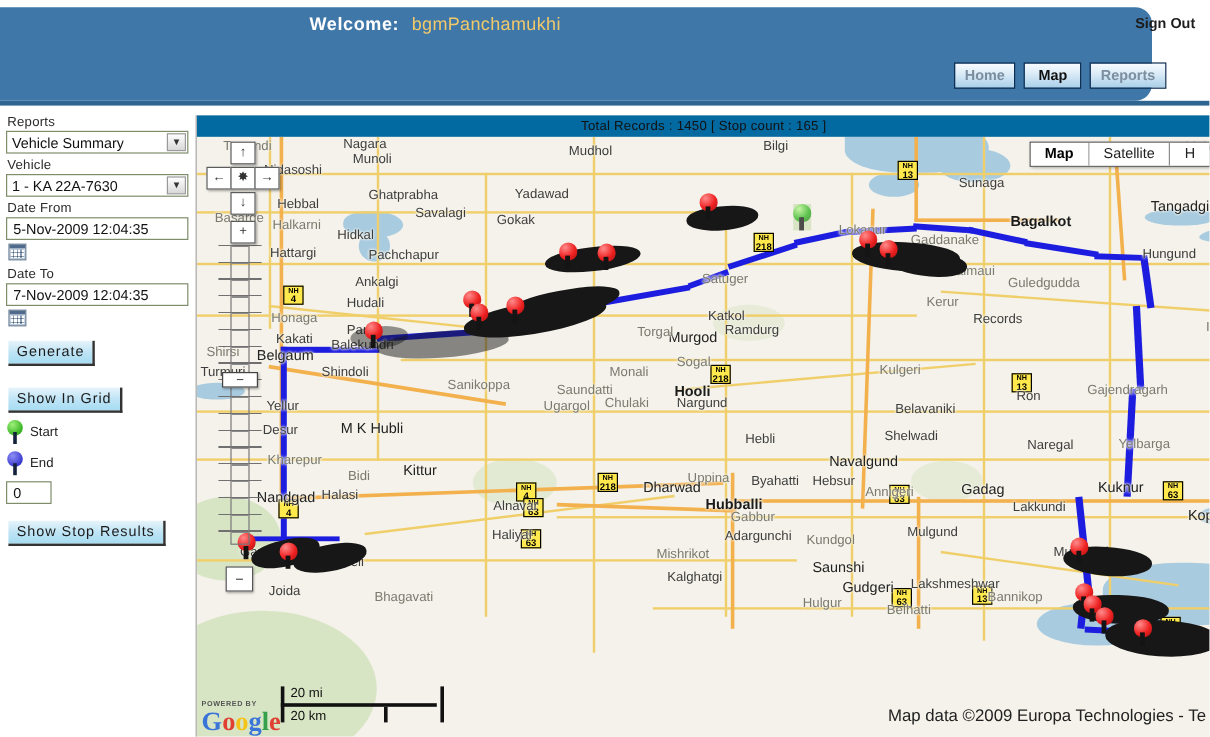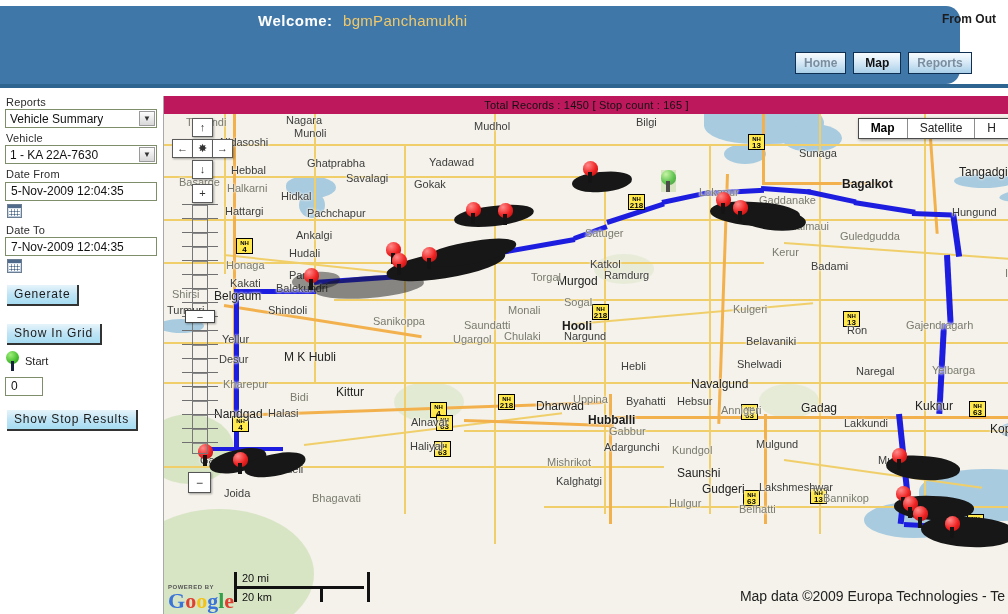--- a/index.html
+++ b/index.html
@@ -157,21 +157,21 @@
   .legend-txt{font-size:11px;color:#222;}
   
   #maparea{
     position:absolute;left:163px;top:96px;width:845px;height:518px;
     background:#f3f1e9;overflow:hidden;
     border-left:1px solid #a9a9a9;
     box-sizing:border-box;
   }
   .records-bar{
     position:absolute;left:0;top:0;width:845px;height:18px;
-    background:#be185d;
+    background:#0369a1;
     text-align:center;font-size:11px;color:#111;line-height:18px;
     letter-spacing:.2px;z-index:30;
   }
   .mapcanvas{
     position:absolute;left:0;top:18px;width:845px;height:500px;
     background:#f4f2ea;overflow:hidden;
   }
   
   .wash{position:absolute;border-radius:50%;pointer-events:none;}
   .green{background:#cfe0b8;opacity:.75;}
@@ -284,21 +284,21 @@
 <div id="header">
   <div class="hdr-blue"></div>
   <div class="hdr-blue-strip"></div>
 
 
   <div class="welcome-wrap">
     <span class="welcome-label">Welcome:</span>
     <span class="welcome-user">bgmPanchamukhi</span>
   </div>
 
-  <div class="signout">From Out</div>
+  <div class="signout">Sign Out</div>
 
   <div class="navbtns">
     <div class="navbtn">Home</div>
     <div class="navbtn active">Map</div>
     <div class="navbtn">Reports</div>
   </div>
 </div>
 
 <div id="sidebar">
   <div class="fld-label">Reports</div>
@@ -324,20 +324,27 @@
   <div class="act-btn">Generate</div>
   <div style="height:12px"></div>
   <div class="act-btn">Show In Grid</div>
 
   <div class="legend-row">
     <span class="pin start">
         <span class="head"></span>
         <span class="tail"></span>
       </span>
     <span class="legend-txt">Start</span>
+  </div>
+  <div class="legend-row">
+    <span class="pin end">
+        <span class="head"></span>
+        <span class="tail"></span>
+      </span>
+    <span class="legend-txt">End</span>
   </div>
 
   <div style="height:5px"></div>
   <input class="txt-input small" value="0" style="">
   <div style="height:6px"></div>
   <div class="act-btn">Show Stop Results</div>
 </div>
 
 <div id="maparea">
 
@@ -482,21 +489,21 @@
         <div class="lbl" style="left: 125px; top: 133px;">Hudali</div>
         <div class="lbl faint" style="left: 62px; top: 145px;">Honaga</div>
         <div class="lbl" style="left: 426px; top: 144px;">Katkol</div>
         <div class="lbl faint" style="left: 608px; top: 132px;">Kerur</div>
         <div class="lbl faint" style="left: 817px; top: 153px; margin-left: 24px;">Ilka</div>
         <div class="lbl" style="left: 66px; top: 163px;">Kakati</div>
         <div class="lbl" style="left: 125px; top: 155px;">Panto</div>
         <div class="lbl med" style="left: 393px; top: 160px;">Murgod</div>
         <div class="lbl faint" style="left: 367px; top: 157px;">Torgal</div>
         <div class="lbl" style="left: 440px; top: 155px;">Ramdurg</div>
-        <div class="lbl" style="left: 647px; top: 146px;">Badami</div>
+        <div class="lbl" style="left: 647px; top: 146px;">Records</div>
         <div class="lbl" style="left: 112px; top: 168px;">Balekundri</div>
         <div class="lbl med" style="left: 50px; top: 175px;">Belgaum</div>
         <div class="lbl faint" style="left: 8px; top: 174px;">Shirsi</div>
         <div class="lbl" style="left: 3px; top: 190px;">Turmuri</div>
         <div class="lbl" style="left: 104px; top: 190px;">Shindoli</div>
         <div class="lbl faint" style="left: 400px; top: 182px;">Sogal</div>
         <div class="lbl faint" style="left: 344px; top: 190px;">Monali</div>
         <div class="lbl faint" style="left: 300px; top: 205px;">Saundatti</div>
         <div class="lbl big" style="left: 367px; top: 205px; margin-left: 31px;">Hooli</div>
         <div class="lbl faint" style="left: 569px; top: 168px; margin-top: 21px;">Kulgeri</div>

